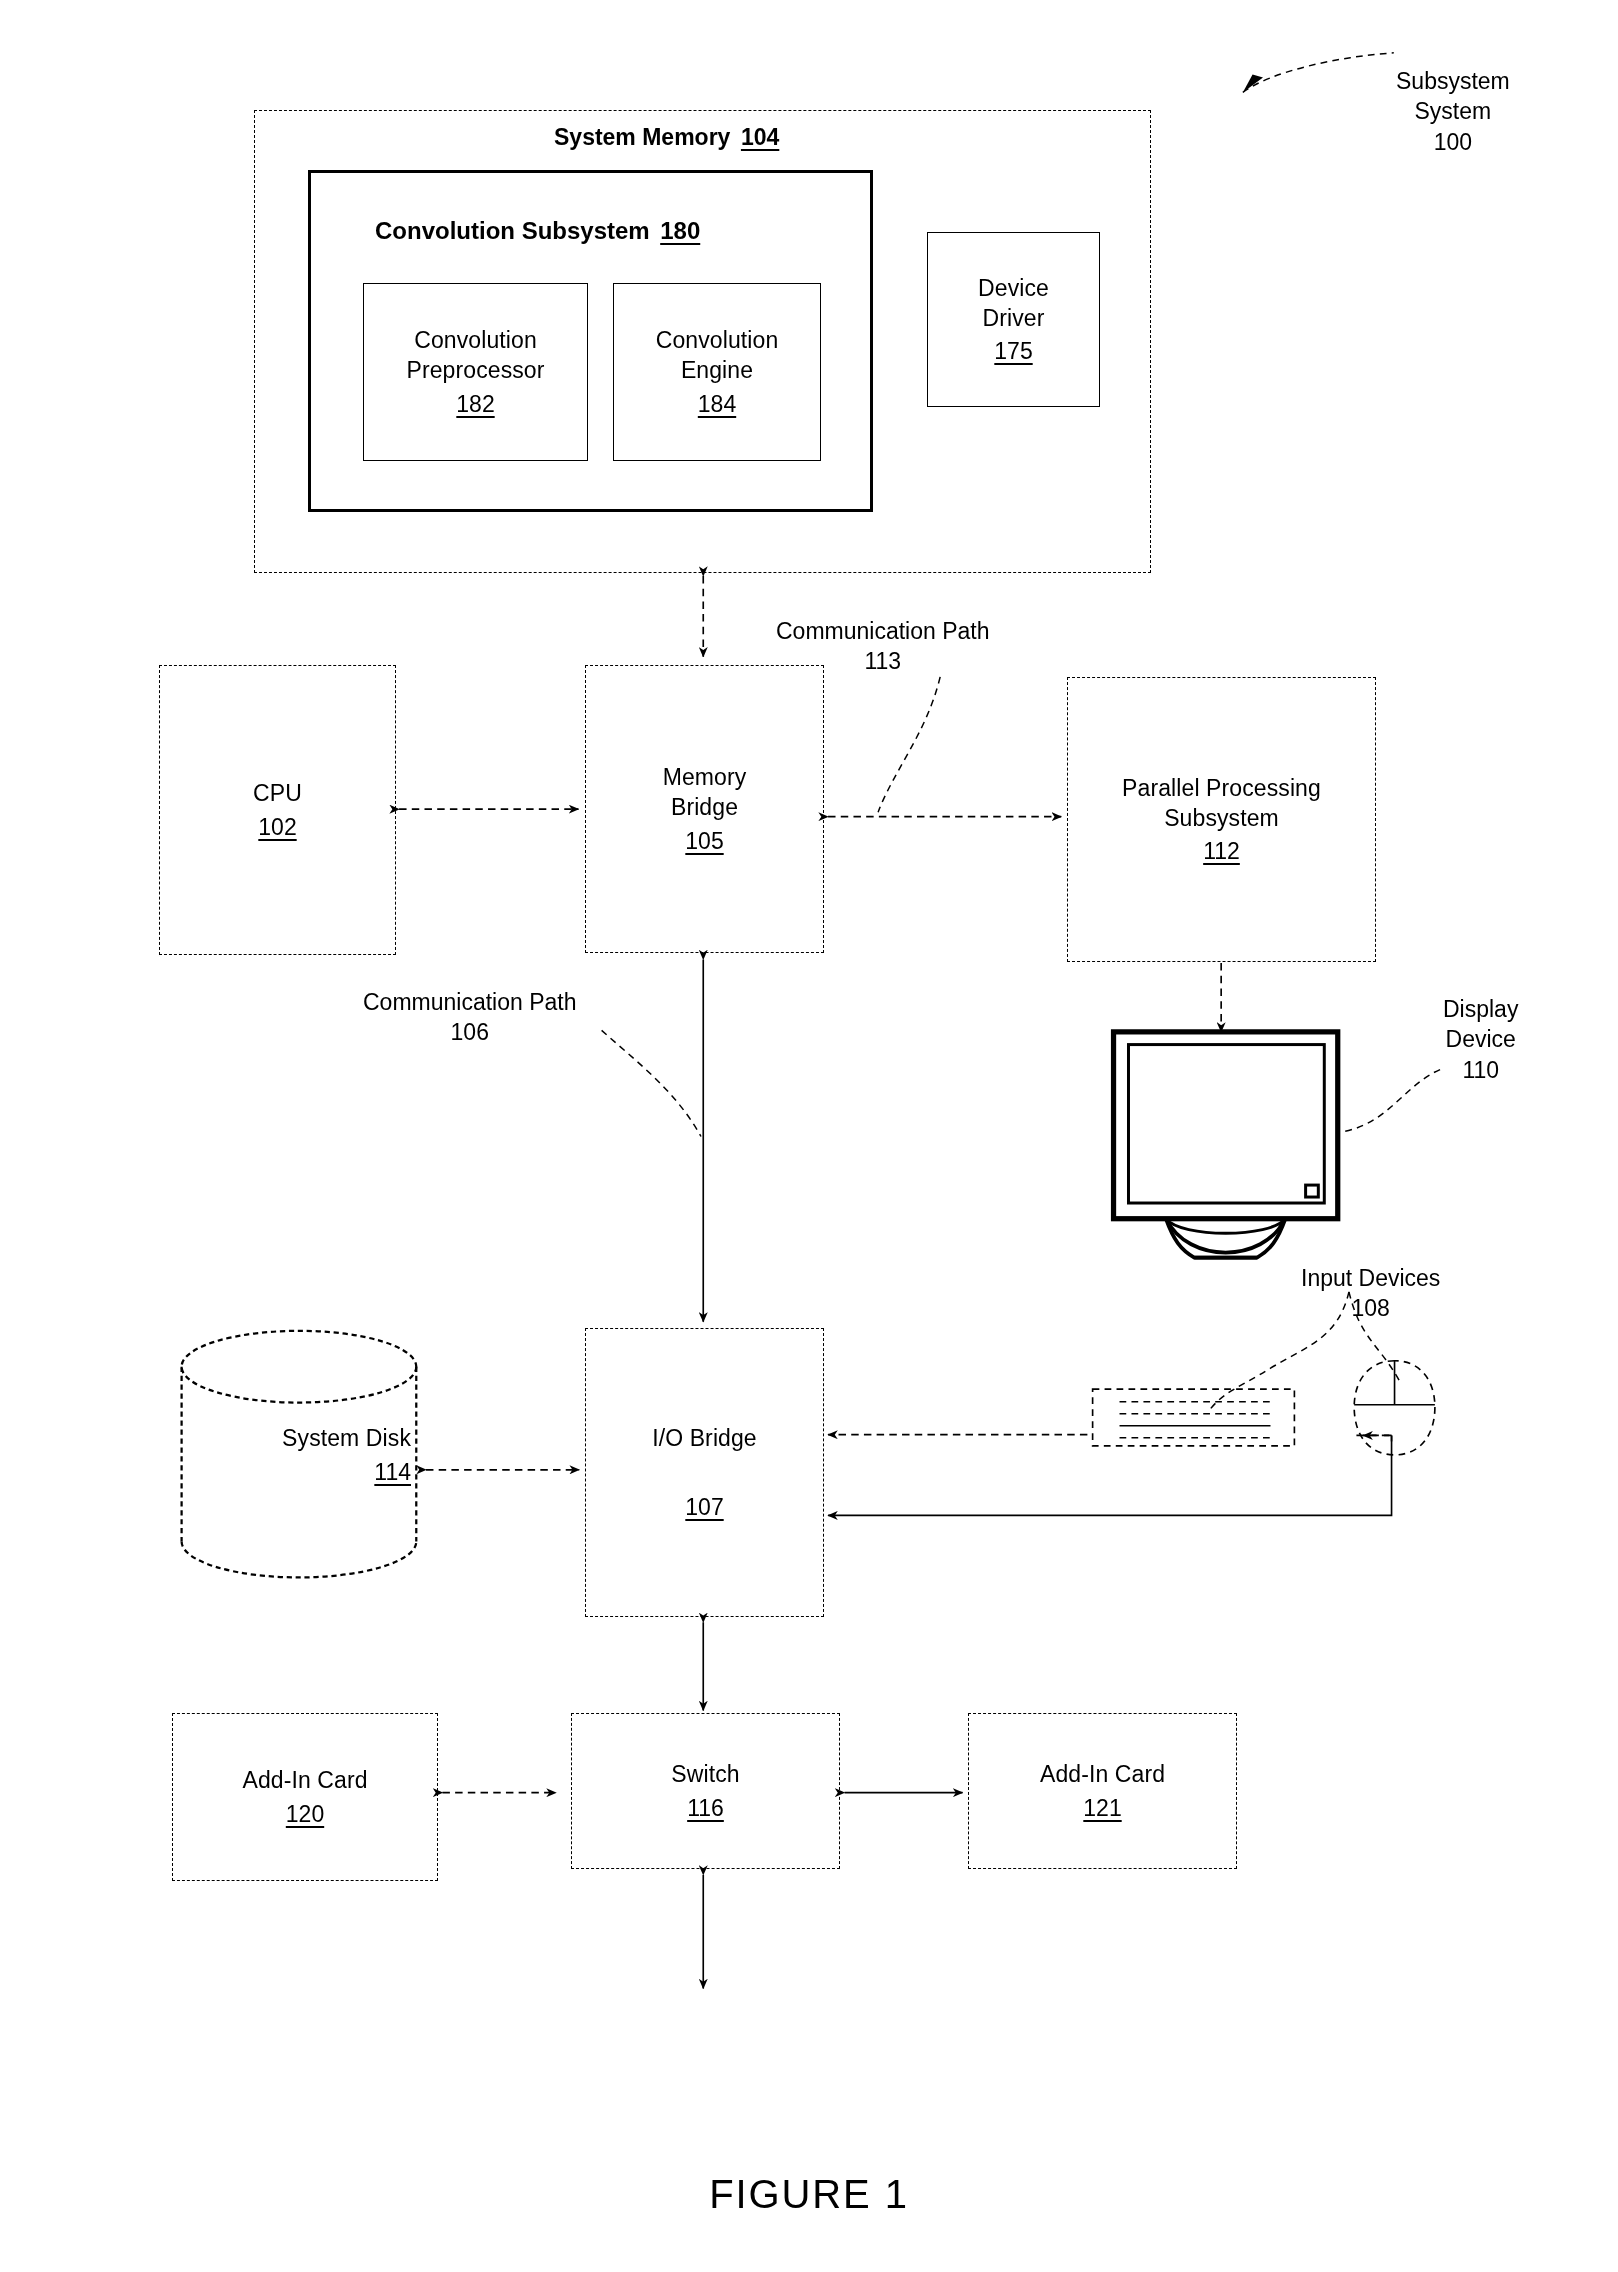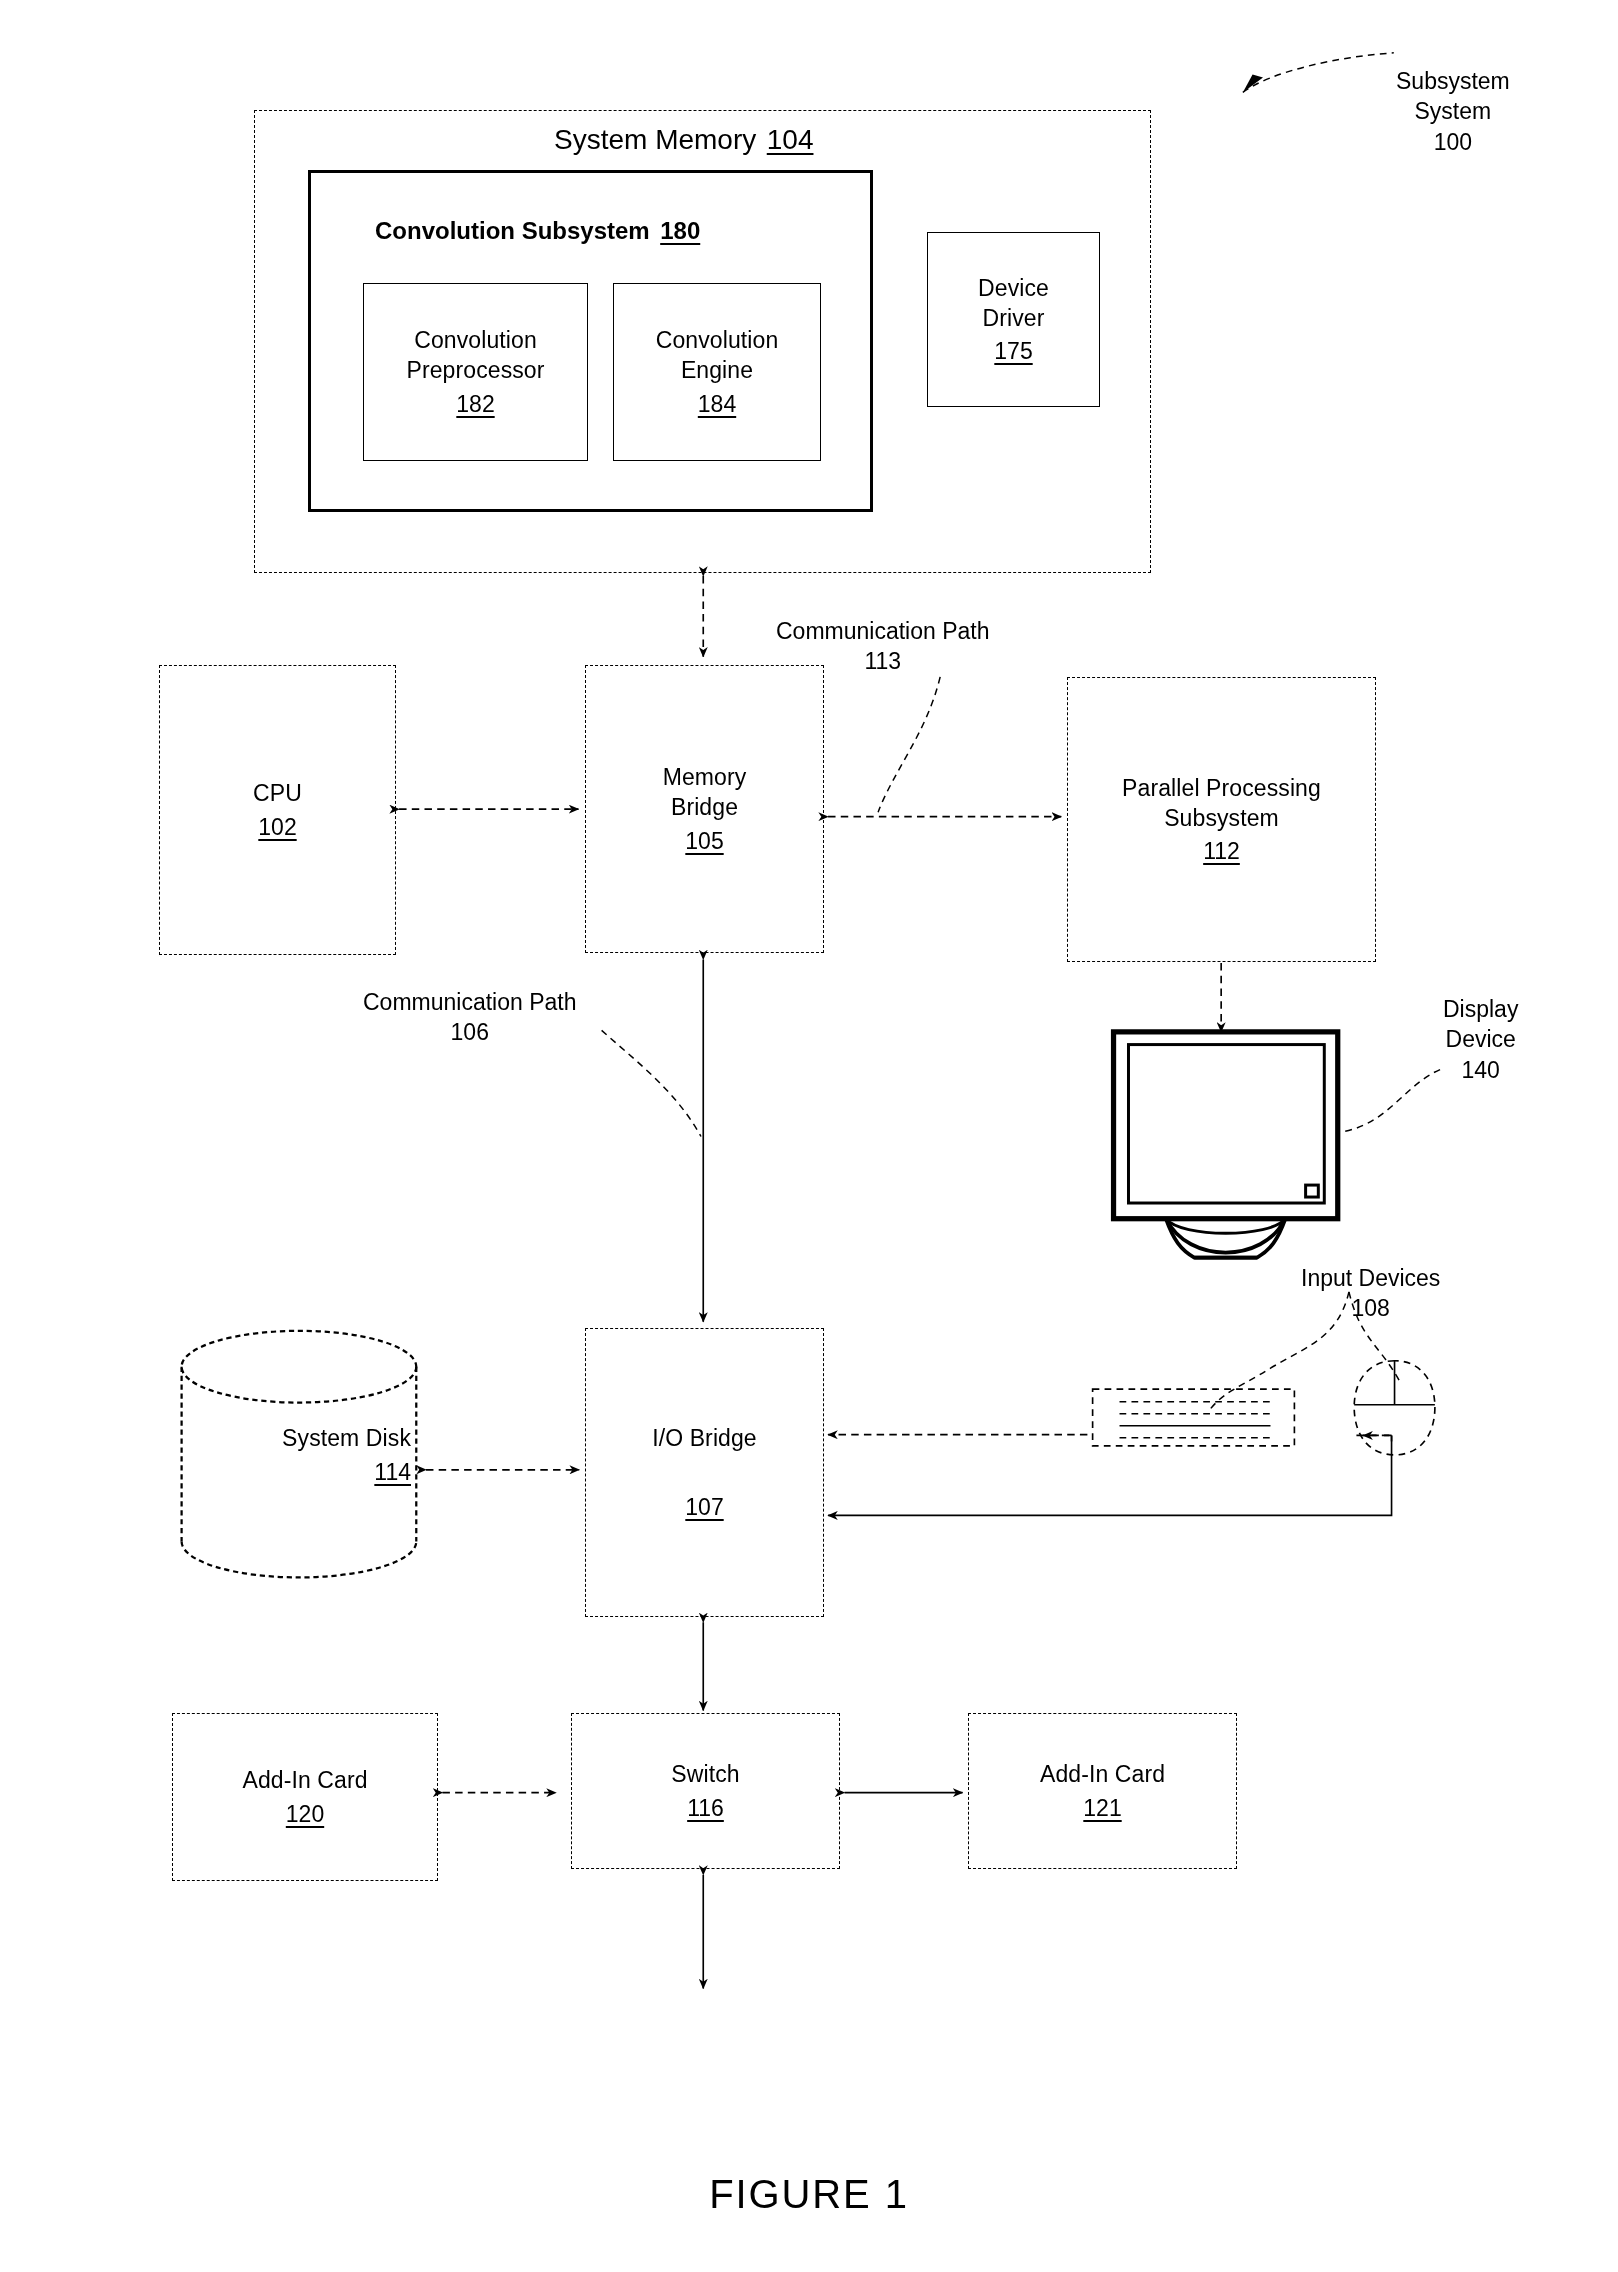--- a/index.html
+++ b/index.html
@@ -50,22 +50,23 @@
     white-space: nowrap;
   }
   .num {
     font-size: 23px;
     text-decoration: underline;
     text-underline-offset: 3.7px;
     margin-top: 4.5px;
   }
   .hdr {
     position: absolute;
-    font-size: 28px;
-    white-space: nowrap;
+    font-size: 23px;
+    white-space: nowrap;
+    font-weight: bold;
   }
   .hdr .num-inline {
     text-decoration: underline;
     text-underline-offset: 3.7px;
     margin-left: 10.5px;
   }
   .hdr.bold {
     font-weight: bold;
     font-size: 24px;
   }
@@ -237,21 +238,21 @@
   </div>
 
   <div class="callout" style="left:363px; top:987px;">
     <div>Communication Path</div>
     <div>106</div>
   </div>
 
   <div class="callout" style="left:1443px; top:994px;">
     <div>Display</div>
     <div>Device</div>
-    <div>140</div>
+    <div>110</div>
   </div>
 
   <div class="callout" style="left:1301px; top:1263px;">
     <div>Input Devices</div>
     <div>108</div>
   </div>
 
   <div class="disk-label" style="left:187px; top:1424px; width:224px;">
     <div class="lbl">System Disk</div>
     <div class="num">114</div>

